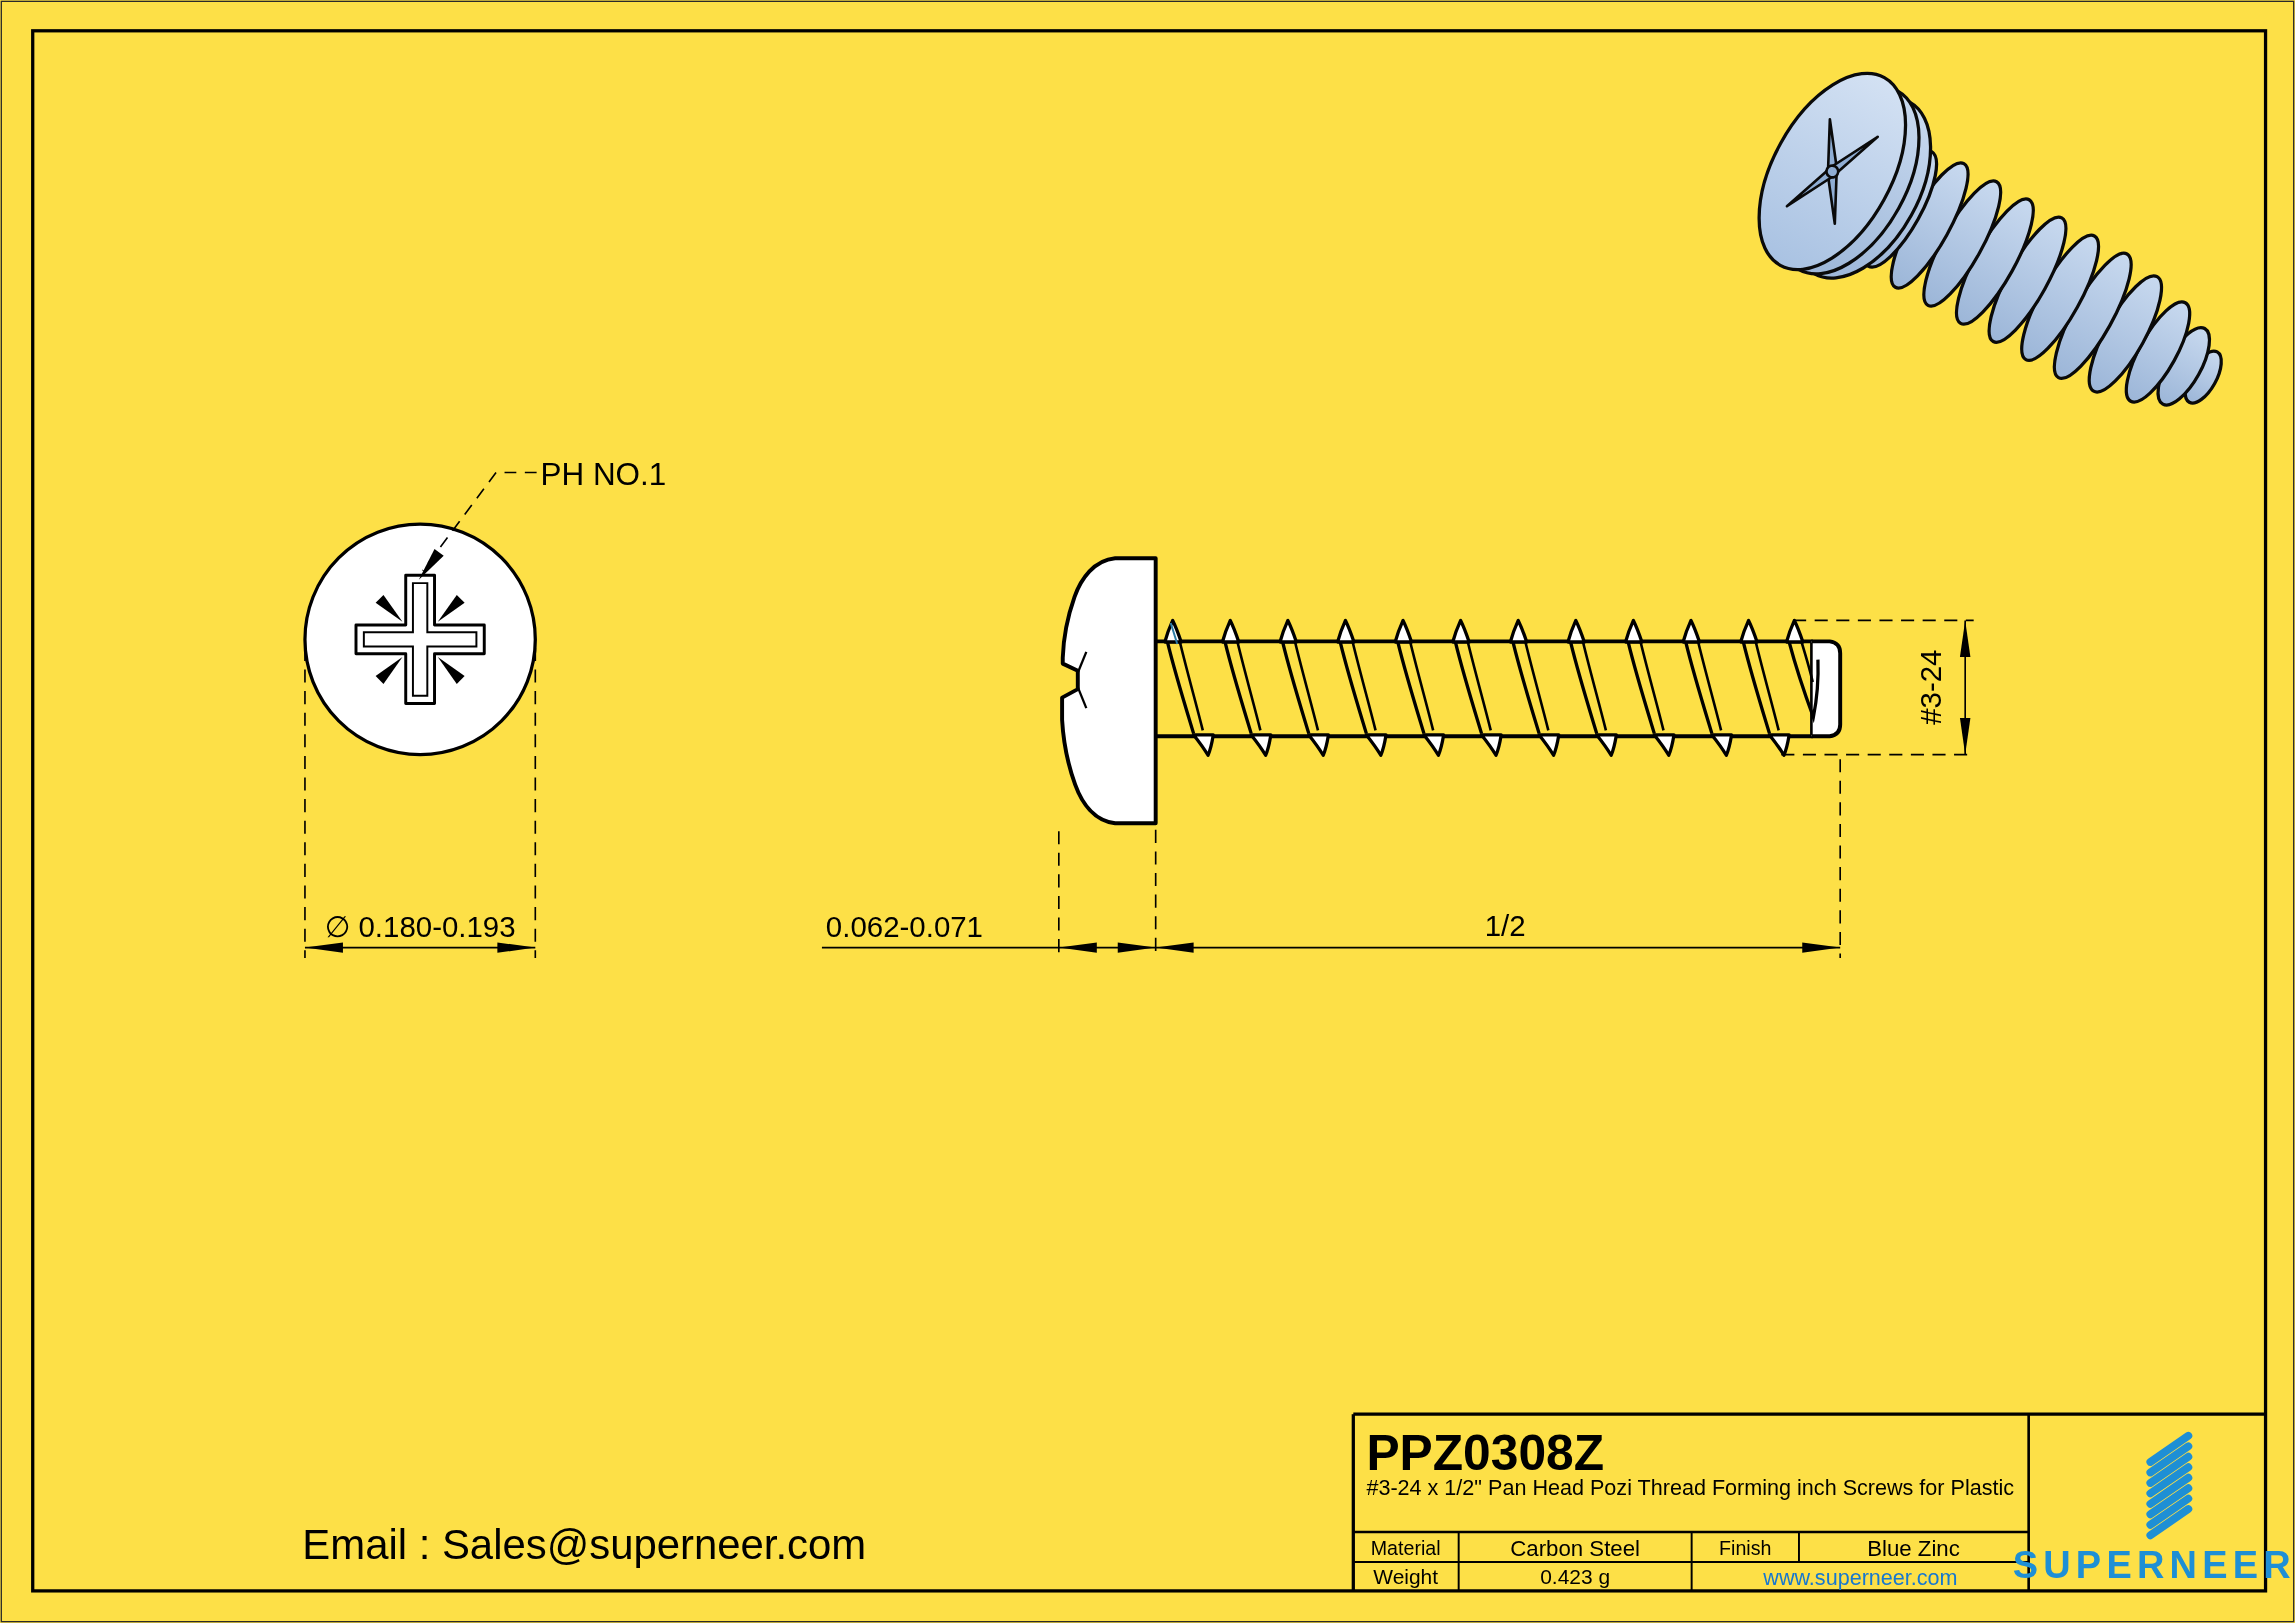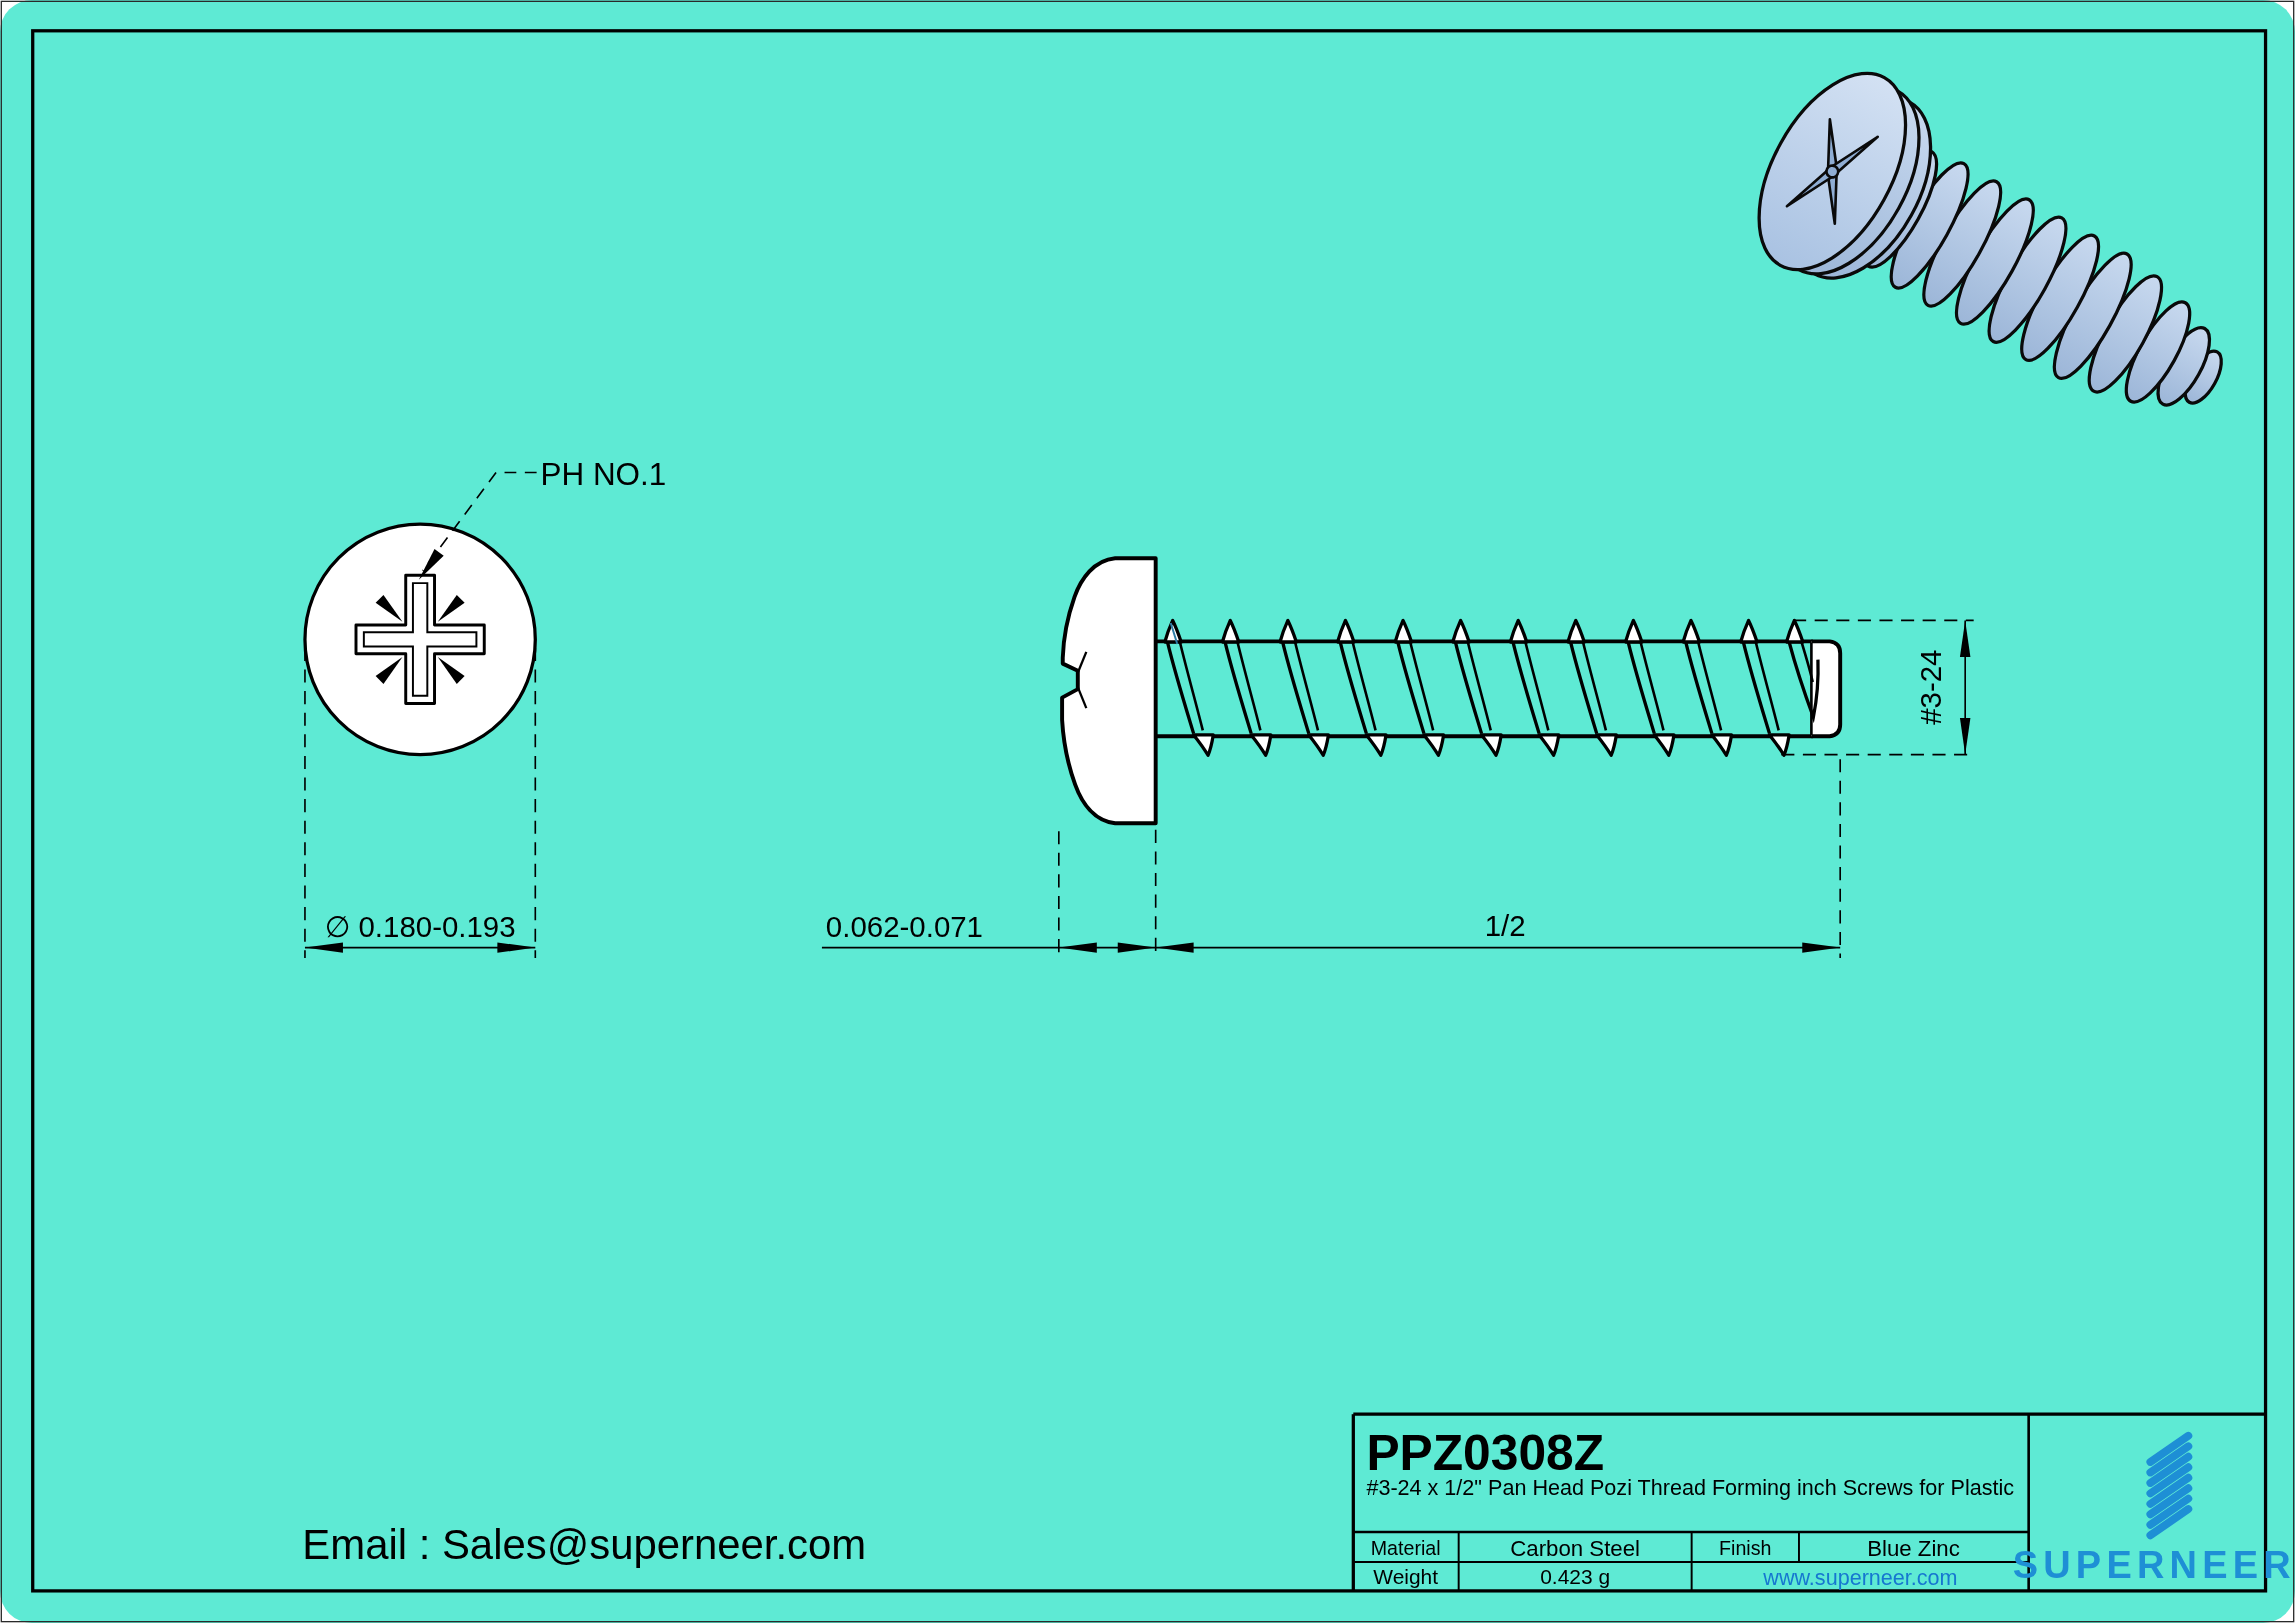--- a/index.html
+++ b/index.html
@@ -1,17 +1,17 @@
 <!DOCTYPE html>
 <html style="font-size:10.5px"><head>
 <meta charset="utf-8">
 <style>
   html,body{margin:0;padding:0;background:#ffffff;}
-  .page{position:relative;width:2295px;height:1623px;background:#5eead4;
-        font-family:"Liberation Sans", sans-serif;border-radius:32px;}
+  .page{position:relative;width:2295px;height:1623px;background:#fde047;
+        font-family:"Liberation Sans", sans-serif;}
   svg text{fill:#000;}
   .dim-text{font-size:45px;}
   .label-text{font-size:48px;}
   .email-text{font-size:64px;}
   .pn-text{font-size:76px;font-weight:bold;}
   .desc-text{font-size:33px;}
   .cell-label{font-size:30px;}
   .cell-value{font-size:34px;}
   .cell-label2{font-size:32px;}
   .link-text{font-size:33px;}

